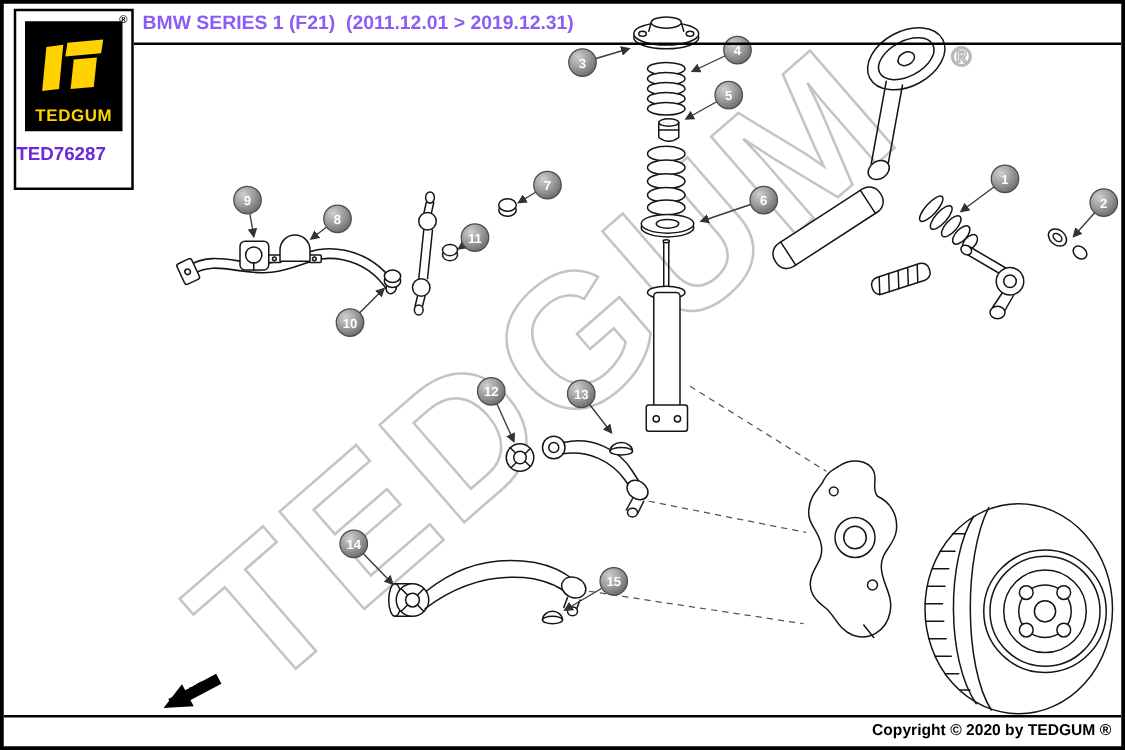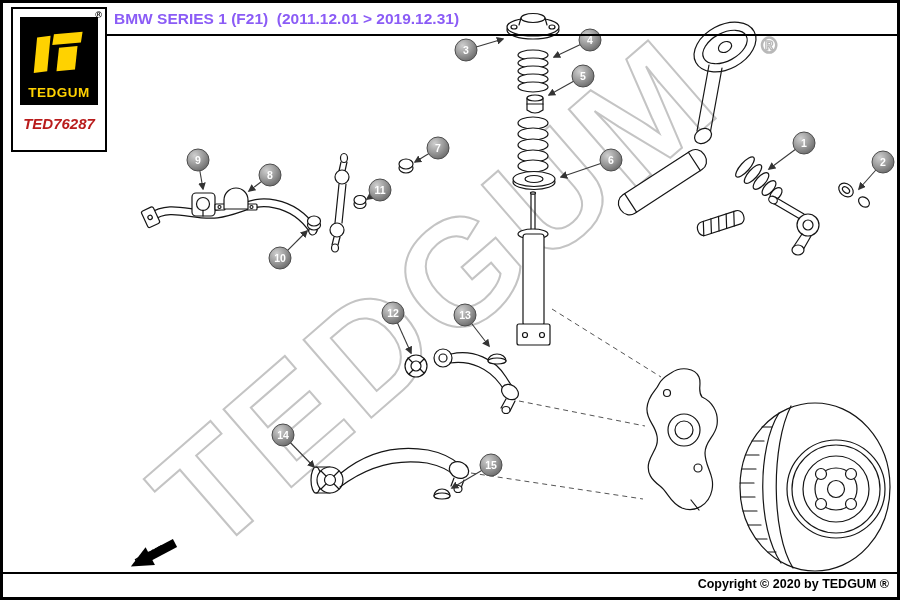--- a/index.html
+++ b/index.html
@@ -4,21 +4,21 @@
 <style>
   html,body{margin:0;padding:0;background:#fff;}
   body{width:900px;height:600px;font-family:"Liberation Sans",sans-serif;}
   .page{position:relative;width:900px;height:600px;border:3px solid #000;background:#fff;box-sizing:border-box;overflow:hidden;}
   .diagram-svg{position:absolute;left:0;top:0;z-index:1;}
   
   .logo-box{position:absolute;left:8px;top:4px;width:96px;height:145px;border:2px solid #000;background:#fff;z-index:6;box-sizing:border-box;}
   .logo-reg{position:absolute;top:1px;right:3px;font-size:9px;font-weight:bold;}
   .logo-black{position:absolute;left:7px;top:8px;width:78px;height:88px;background:#000;display:flex;flex-direction:column;align-items:center;justify-content:space-between;padding:6px 0 5px 0;box-sizing:border-box;}
   .logo-text{color:#ffd200;font-weight:bold;font-size:13.5px;letter-spacing:.5px;}
-  .part-code{position:absolute;left:0;right:0;top:106px;text-align:center;font-weight:bold;font-size:15px;color:#b91c1c;font-style:italic;}
+  .part-code{position:absolute;left:0;right:0;top:106px;font-weight:bold;font-size:15px;color:#6d28d9;}
   .header-title{position:absolute;left:111px;top:7px;font-size:15.5px;font-weight:bold;color:#8b5cf6;white-space:pre;z-index:6;}
   .header-rule{position:absolute;left:104px;right:0;top:31px;border-top:2px solid #000;z-index:6;}
   
   .footer-rule{position:absolute;left:0;right:0;top:569px;border-top:2px solid #000;z-index:6;}
   .copyright{position:absolute;right:8px;top:574px;font-size:12.5px;font-weight:bold;color:#000;z-index:6;}
   
   .ln{fill:#fff;stroke:#151515;stroke-width:1.2;stroke-linejoin:round;}
   .lnf{fill:none;stroke:#151515;stroke-width:1.2;stroke-linecap:round;stroke-linejoin:round;}
   .tube-o{fill:none;stroke:#151515;stroke-width:9;stroke-linecap:round;}
   .tube-i{fill:none;stroke:#fff;stroke-width:6.4;stroke-linecap:round;}

